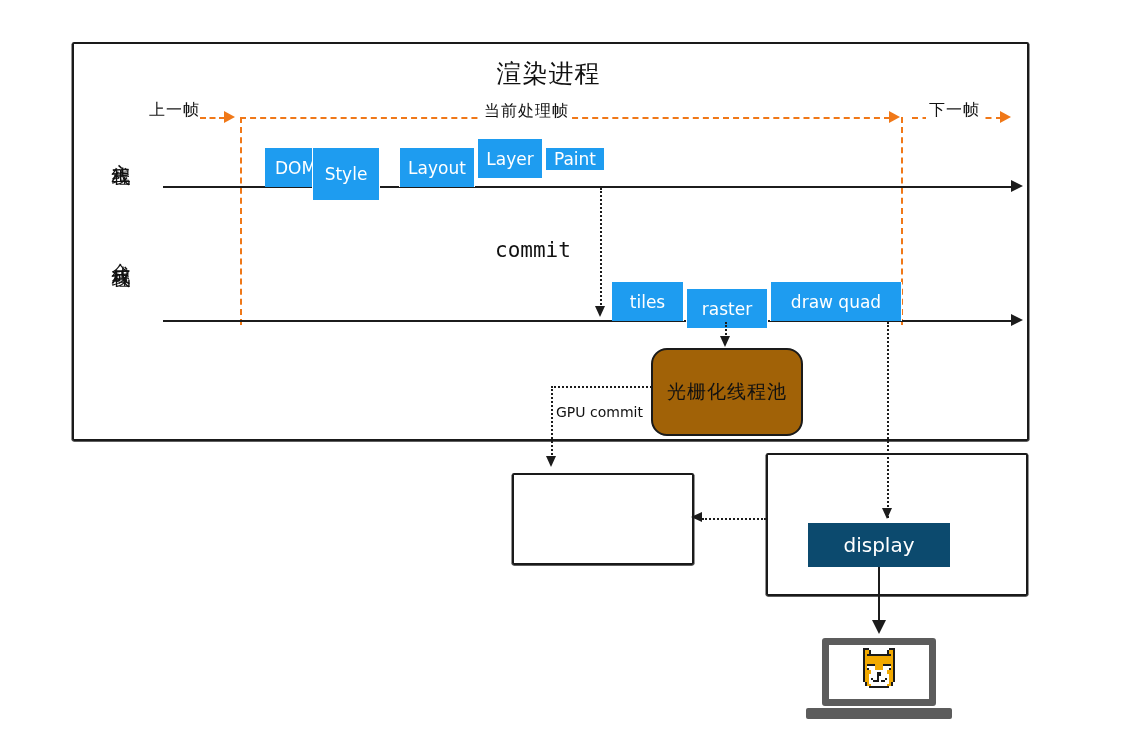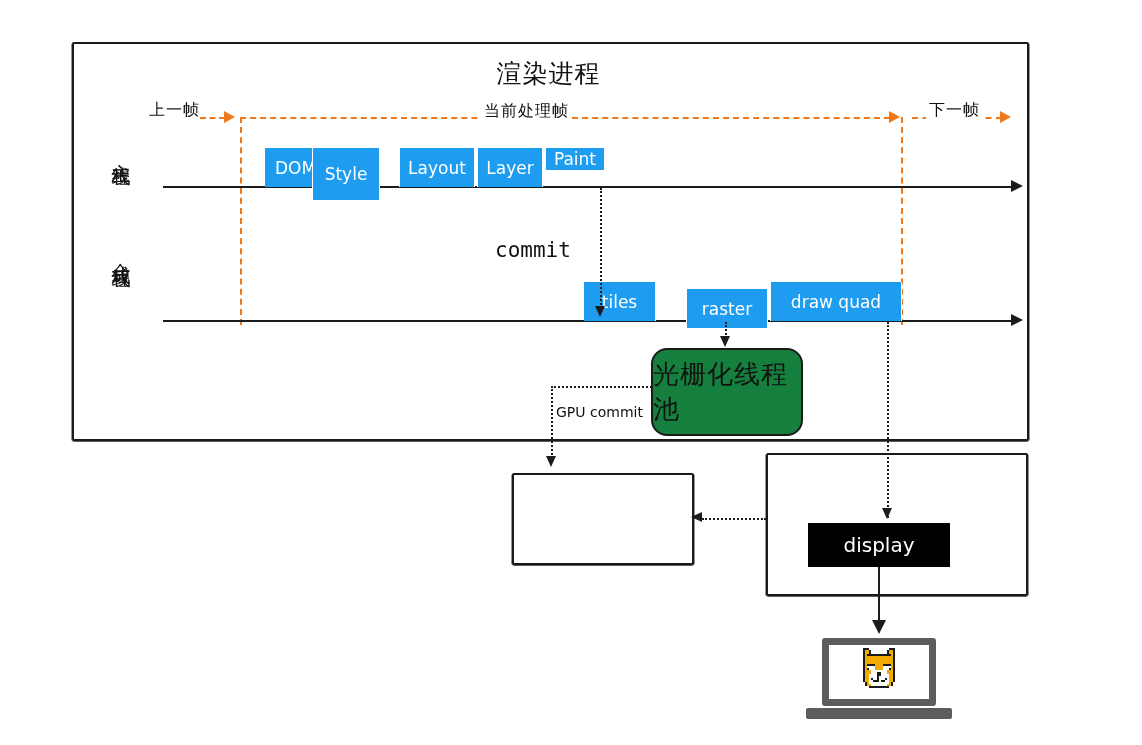--- a/index.html
+++ b/index.html
@@ -59,25 +59,25 @@
 
   #commit-label{position:absolute;left:495px;top:238px;font-size:21px;color:#111;
                 font-family:"DejaVu Sans Mono","Liberation Mono",monospace;}
   #gpu-raster-label{position:absolute;left:556px;top:404px;font-size:14px;color:#111;
                 font-family:"DejaVu Sans","Liberation Sans",sans-serif;}
 
   
   #raster-pool{position:absolute;left:651px;top:348px;width:148px;height:84px;
                border:2.5px solid #1a1a1a;border-radius:16px;
                display:flex;align-items:center;justify-content:center;
-               font-size:26px;color:#111;letter-spacing:1px;background:#15803d;}
+               font-size:19px;color:#111;letter-spacing:1px;background:#a16207;}
 
   
   #display-blk{position:absolute;left:808px;top:523px;width:142px;height:44px;
-               background:#000000;color:#fff;font-size:20px;
+               background:#0c4a6e;color:#fff;font-size:20px;
                display:flex;align-items:center;justify-content:center;}
 
   
   #laptop{position:absolute;left:806px;top:638px;width:146px;height:92px;}
   #laptop-screen{position:absolute;left:16px;top:0;width:114px;height:68px;
                  border:7px solid #5c5c5c;border-radius:3px;background:#fff;
                  box-sizing:border-box;}
   #laptop-base{position:absolute;left:0;top:70px;width:146px;height:11px;
                background:#5c5c5c;border-radius:2px;}
   #doge{position:absolute;left:53px;top:10px;width:40px;height:46px;}
@@ -105,29 +105,29 @@
   <div class="ovline" style="left:240px;top:117px;height:208px;"></div>
   <div class="ovline" style="left:901px;top:117px;height:208px;"></div>
 
   <div class="vlabel" style="left:112px;top:148px;">主线程</div>
   <div class="axis" style="left:163px;top:186px;width:850px;"></div>
   <div class="axis-head" style="left:1011px;top:180px;"></div>
   <div id="main-blocks">
       <div class="blk" style="left: 265px; top: 148px; width: 62px; height: 39px;">DOM</div>
       <div class="blk" style="left: 312px; top: 148px; width: 68px; height: 52px;">Style</div>
       <div class="blk" style="left: 399px; top: 148px; width: 76px; height: 39px;">Layout</div>
-      <div class="blk" style="left: 477px; top: 148px; width: 66px; height: 39px;">Layer</div>
+      <div class="blk" style="left: 477px; top: 139px; width: 66px; height: 39px;">Layer</div>
       <div class="blk" style="left: 545px; top: 148px; width: 60px; height: 22px;">Paint</div>
     </div>
 
   <div class="vlabel" style="left:112px;top:247px;">合成线程</div>
   <div class="axis" style="left:163px;top:320px;width:850px;"></div>
   <div class="axis-head" style="left:1011px;top:314px;"></div>
   <div id="comp-blocks">
-      <div class="blk" style="left: 584px; top: 282px; width: 72px; height: 39px;">tiles</div>
+      <div class="blk" style="left: 612px; top: 282px; width: 72px; height: 39px;">tiles</div>
       <div class="blk" style="left: 686px; top: 282px; width: 82px; height: 39px; margin-top: 7px;">raster</div>
       <div class="blk" style="left: 770px; top: 282px; width: 132px; height: 39px;">draw quad</div>
     </div>
 
   <div id="commit-label">commit</div>
   <div class="dvline" style="left:600px;top:188px;height:120px;"></div>
   <div class="darrow-down" style="left:595px;top:306px;"></div>
 
   <div class="dvline" style="left:725px;top:322px;height:16px;"></div>
   <div class="darrow-down" style="left:720px;top:336px;"></div>

